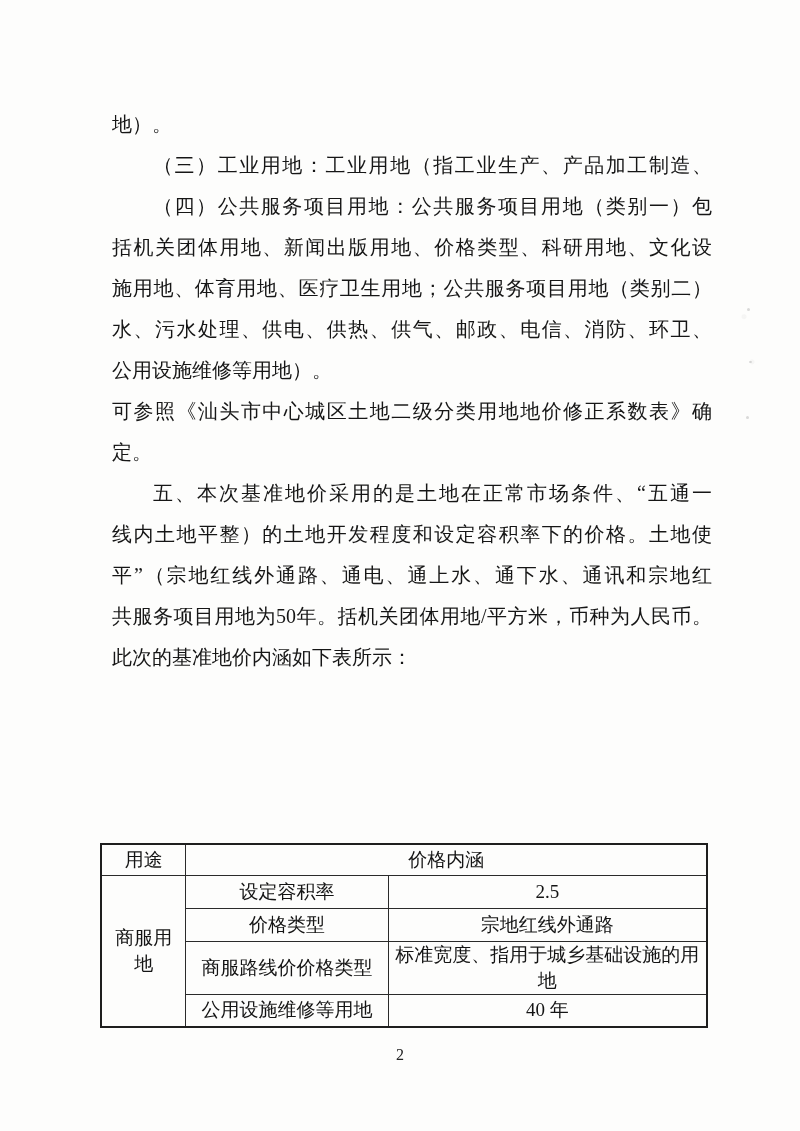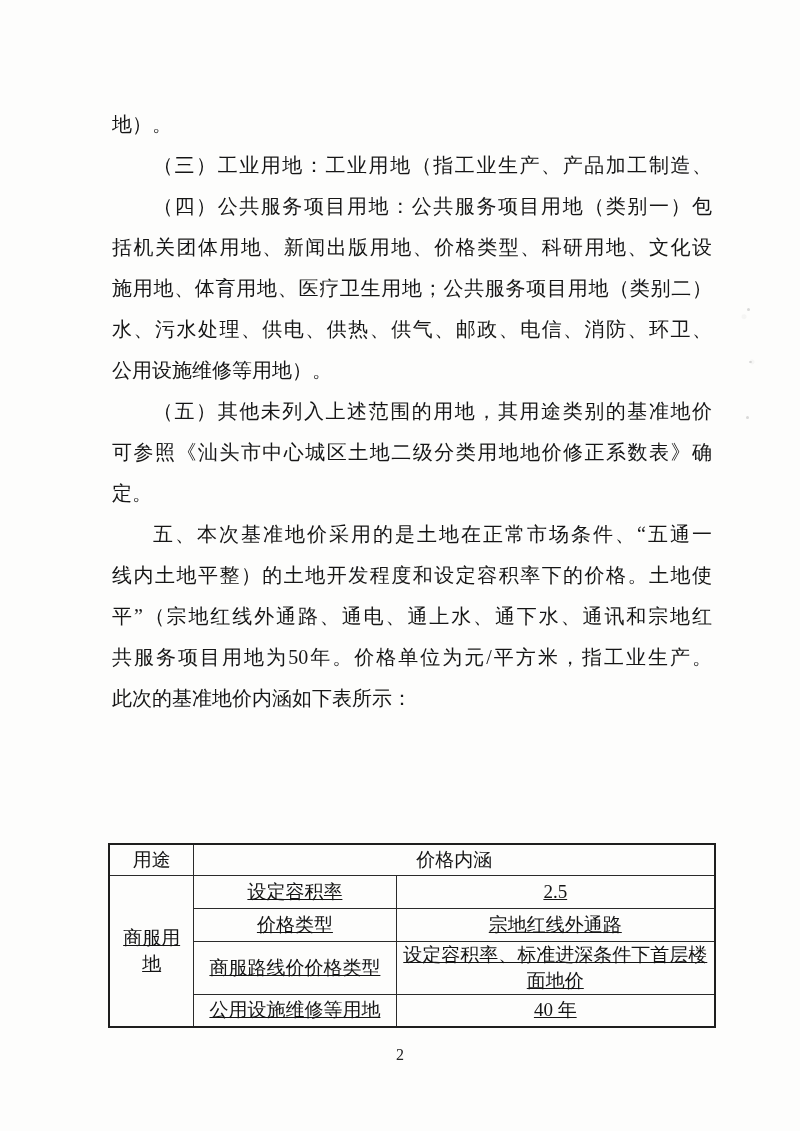--- a/index.html
+++ b/index.html
@@ -31,37 +31,37 @@
     height: 41px;
     text-align: justify;
     text-align-last: justify;
     white-space: normal;
     overflow: hidden;
   }
   .line.indent { text-indent: 41px; }
   .line.end { text-align-last: left; }
   .price-table {
     position: absolute;
-    left: 108px;
+    left: 100px;
     top: 843px;
     width: 608px;
     border-collapse: collapse;
     border: 2px solid #1e1e1e;
     font-size: 19px;
     text-align: center;
     color: #141414;
   }
   .price-table td, .price-table th {
     border: 1px solid #2a2a2a;
     font-weight: normal;
     vertical-align: middle;
     padding: 0 4px;
   }
   .price-table tr.hdr td { height: 31px; }
-  .price-table tr.r td { height: 33px; text-decoration: underline; }
+  .price-table tr.r td { height: 33px; }
   .col-usage { width: 85px; }
   .col-label { width: 203px; }
   .col-value { width: 320px; }
   .page-number {
     position: absolute;
     top: 1046px;
     left: 0;
     width: 100%;
     text-align: center;
     font-size: 16px;
@@ -82,27 +82,26 @@
 <div class="page">
 
   <div class="text-body">
     <div class="line end">地）。</div>
     <div class="line indent">（三）工业用地：工业用地（指工业生产、产品加工制造、</div>
     <div class="line indent">（四）公共服务项目用地：公共服务项目用地（类别一）包</div>
     <div class="line">括机关团体用地、新闻出版用地、价格类型、科研用地、文化设</div>
     <div class="line">施用地、体育用地、医疗卫生用地；公共服务项目用地（类别二）</div>
     <div class="line">水、污水处理、供电、供热、供气、邮政、电信、消防、环卫、</div>
     <div class="line end">公用设施维修等用地）。</div>
-    <div class="line indent">（五）其他未列入上述范围的用地，其用途类别的基准地价</div>
     <div class="line">可参照《汕头市中心城区土地二级分类用地地价修正系数表》确</div>
     <div class="line end">定。</div>
     <div class="line indent">五、本次基准地价采用的是土地在正常市场条件、“五通一</div>
     <div class="line">线内土地平整）的土地开发程度和设定容积率下的价格。土地使</div>
     <div class="line">平”（宗地红线外通路、通电、通上水、通下水、通讯和宗地红</div>
-    <div class="line">共服务项目用地为50年。价格单位为元/平方米，指工业生产。</div>
+    <div class="line">共服务项目用地为50年。括机关团体用地/平方米，币种为人民币。</div>
     <div class="line end">此次的基准地价内涵如下表所示：</div>
   </div>
 
   <table class="price-table">
     <colgroup>
       <col class="col-usage">
       <col class="col-label">
       <col class="col-value">
     </colgroup>
     <tbody>
@@ -114,21 +113,21 @@
         <td rowspan="4">商服用地</td>
         <td>设定容积率</td>
         <td>2.5</td>
       </tr>
       <tr class="r">
         <td>价格类型</td>
         <td>宗地红线外通路</td>
       </tr>
       <tr class="r">
         <td>商服路线价价格类型</td>
-        <td>设定容积率、标准进深条件下首层楼面地价</td>
+        <td>标准宽度、指用于城乡基础设施的用地</td>
       </tr>
       <tr class="r">
         <td>公用设施维修等用地</td>
         <td>40 年</td>
       </tr>
     </tbody>
   </table>
 
   <div class="page-number">2</div>
 

